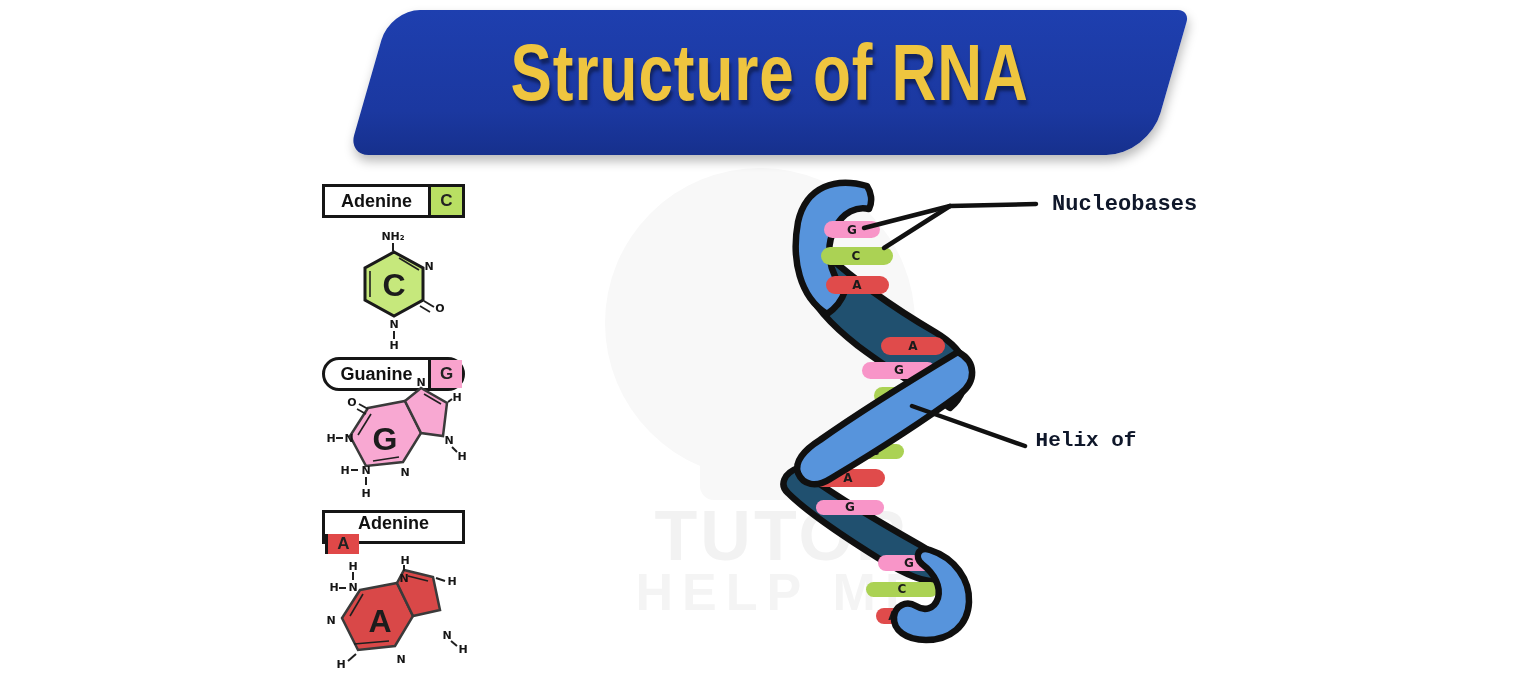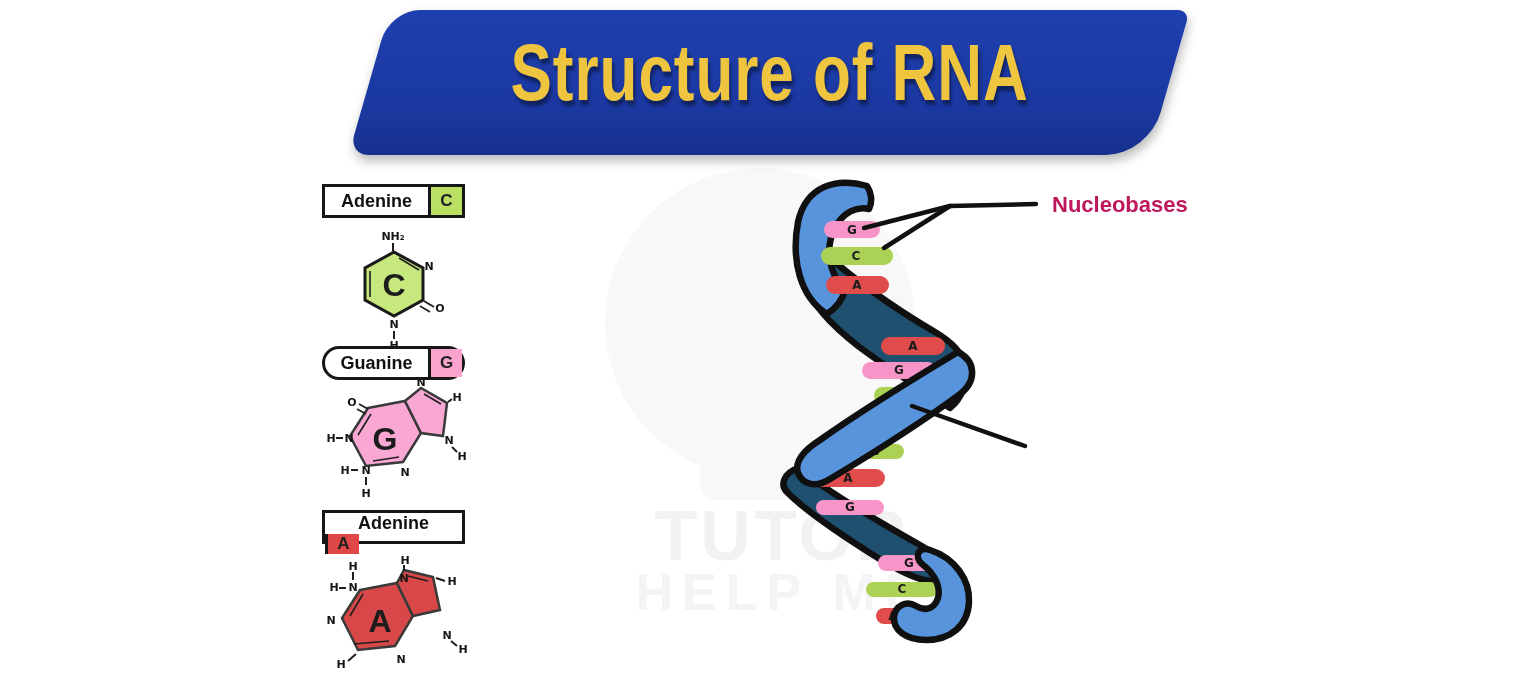--- a/index.html
+++ b/index.html
@@ -44,21 +44,21 @@
   .atom{font:bold 11px "DejaVu Sans",sans-serif;fill:#151515;text-anchor:middle;}
   .big-letter{font:bold 32px "Liberation Sans",sans-serif;fill:#1c1c1c;text-anchor:middle;}
 
   
   .helix-svg{position:absolute;left:770px;top:170px;width:280px;height:490px;z-index:2;}
   .ribbon{stroke:#101010;stroke-width:6.5;stroke-linejoin:round;}
   .pill-letter{font:bold 12px "DejaVu Sans",sans-serif;fill:#1b1b1b;text-anchor:middle;}
   .pointer{stroke:#111111;stroke-width:4.5;stroke-linecap:round;}
 
   
-  .anno{position:absolute;z-index:3;color:#be185d;font-weight:bold;}
+  .anno{position:absolute;z-index:3;color:#0f172a;font-weight:bold;font-family:Liberation Mono, monospace;}
   .anno-nucleo{left:1052px;top:192px;font-size:22px;}
   .anno-helix{left:955px;top:428px;width:262px;text-align:center;font-size:21px;line-height:25px;}
 </style>
 </head>
 <body>
 
 <div id="canvas">
 
   <div class="wm wm-circle"></div>
   <div class="wm wm-base"></div>
@@ -67,21 +67,21 @@
 
   <div class="banner"></div>
   <div class="banner-title">
     <span>Structure of RNA</span>
   </div>
 
   <div class="legend-card" style="top:184px;">
     <div class="legend-name">Adenine</div>
     <div class="legend-letter" style="background: rgb(185, 223, 99);">C</div>
   </div>
-  <div class="legend-card" style="top:346px;border-radius:17px;">
+  <div class="legend-card" style="top:357px;border-radius:17px;">
     <div class="legend-name">Guanine</div>
     <div class="legend-letter" style="background: rgb(249, 163, 205);">G</div>
   </div>
   <div class="legend-card" style="top:510px;flex-direction:column;">
     <div class="legend-name">Adenine</div>
     <div class="legend-letter" style="background: rgb(224, 72, 72);">A</div>
   </div>
 
   <svg class="mol" style="left:325px;top:225px;width:140px;height:128px;" viewBox="325 225 140 128">
     <polygon class="ring-c" points="394,252 423,268 423,300 394,316 365,300 365,268"></polygon>
@@ -195,15 +195,16 @@
          C 914 557, 918 546, 930 550 Z" fill="#5794dc"></path>
 
     <line class="pointer" x1="864" y1="228" x2="950" y2="206"></line>
     <line class="pointer" x1="884" y1="248" x2="950" y2="206"></line>
     <line class="pointer" x1="950" y1="206" x2="1036" y2="204"></line>
     <line class="pointer" x1="912" y1="406" x2="1025" y2="446"></line>
   </svg>
 
   <div class="anno anno-nucleo">Nucleobases</div>
   <div class="anno anno-helix">
+    <div>Helix of</div>
   </div>
 
 </div>
 
 </body></html>

